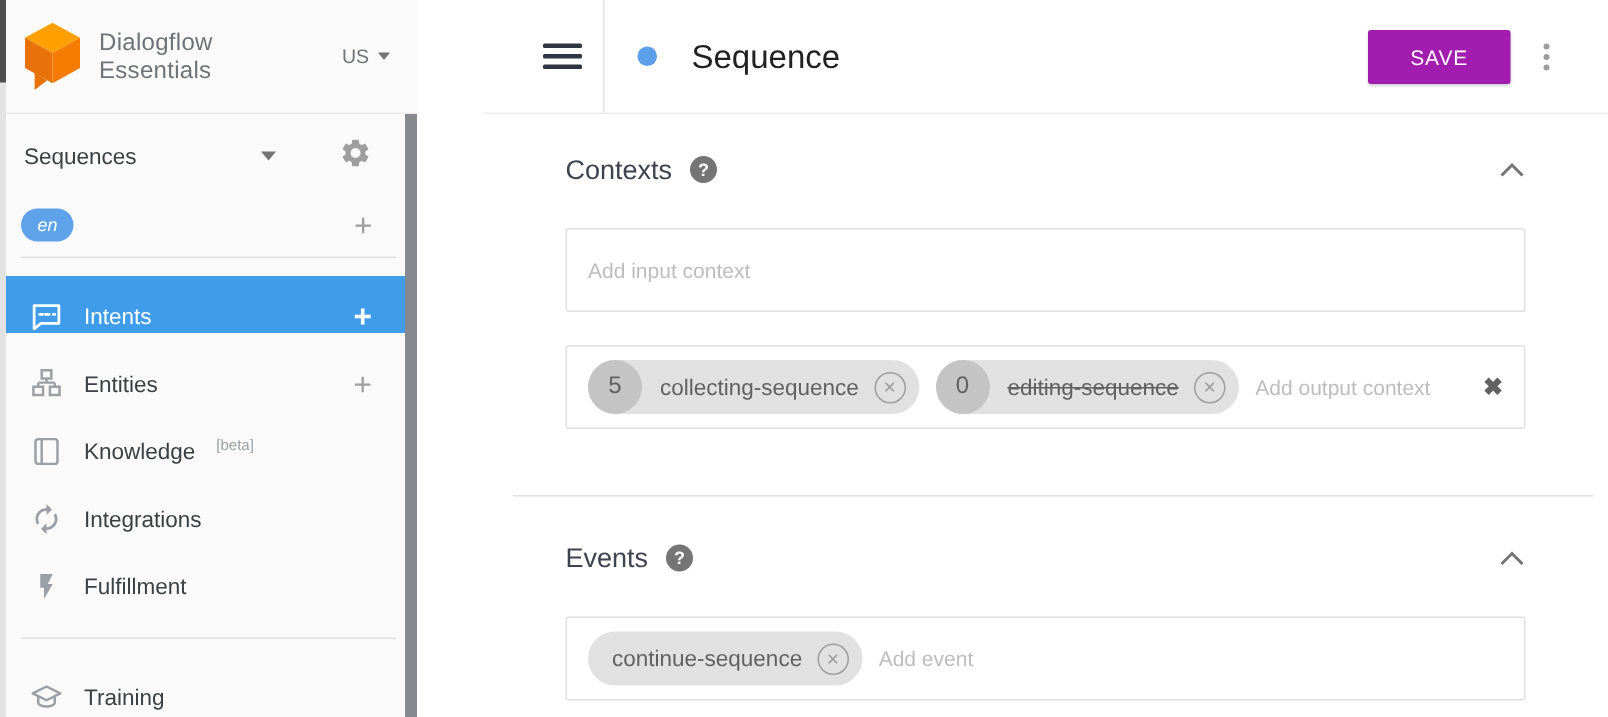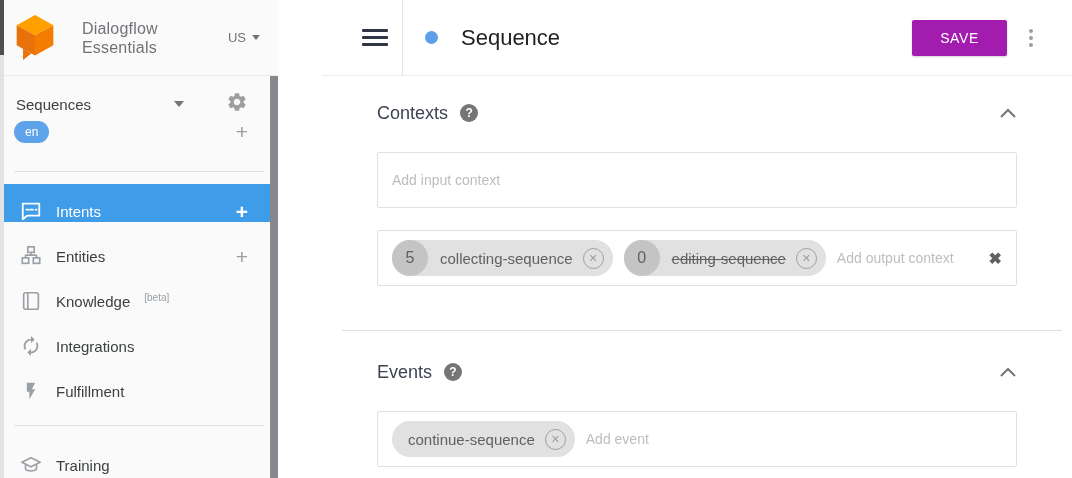--- a/index.html
+++ b/index.html
@@ -7,32 +7,32 @@
     font-family:"Liberation Sans", sans-serif; }
   .app { display:flex; width:1072px; height:478px; position:relative; }
 
   
   .left-strip { position:absolute; left:0; top:0; width:4px; height:478px; background:#e3e3e3; z-index:50; }
   .left-strip .thumb { width:4px; height:55px; background:#4f4f4f; }
 
   
   .sidebar { width:278px; min-width:278px; background:#fafafa; position:relative; display:flex; flex-direction:column; }
   .sidebar-scrollbar { position:absolute; right:0; top:76px; bottom:0; width:8px; background:#85898d; z-index:40; }
-  .sidebar-header { height:76px; min-height:76px; display:flex; align-items:center; padding:0 12px 0 13px; border-bottom:1px solid #ececec;gap:16px; }
+  .sidebar-header { height:76px; min-height:76px; display:flex; align-items:center; padding:0 12px 0 13px; border-bottom:1px solid #ececec; }
   .logo { width:44px; height:50px; margin-right:9px; }
   .brand-text { font-size:16px; color:#6f7377; line-height:19px; letter-spacing:.2px; }
   .region { margin-left:auto; display:flex; align-items:center; font-size:13px; color:#6f7377; cursor:pointer; padding-right:6px; }
   .caret-down { width:0; height:0; border-left:4px solid transparent; border-right:4px solid transparent; border-top:5px solid #757575; margin-left:6px; }
 
   .sidebar-body { padding-top:11px; display:flex; flex-direction:column; }
   .agent-row { height:34px; display:flex; align-items:center; padding:0 30px 0 16px;gap:20px; }
   .agent-name { font-size:15px; color:#3c4043; }
   .agent-caret { margin-left:auto; width:0; height:0; border-left:5px solid transparent; border-right:5px solid transparent; border-top:6px solid #757575; cursor:pointer; }
   .gear { margin-left:22px; cursor:pointer; }
-  .lang-row { height:40px; display:flex; align-items:flex-start; padding:0 30px 0 14px; }
+  .lang-row { height:40px; display:flex; align-items:flex-end; padding:0 30px 0 14px;font-style:italic; }
   .lang-badge { background:#5ea3ea; color:#fff; font-size:12px; padding:4px 11px; border-radius:12px; cursor:pointer; }
   .plus { margin-left:auto; font-size:21px; color:#9e9e9e; font-weight:400; cursor:pointer; line-height:1; }
   .side-divider { height:1px; background:#e0e0e0; margin:10px 14px 12px 14px; }
   .side-divider2 { height:1px; background:#e0e0e0; margin:16px 14px 12px 14px; }
 
   .nav-item { height:38px; min-height:38px; display:flex; align-items:center; padding:16px 30px 0 20px; margin-bottom:7px; cursor:pointer; color:#3c4043; }
   .nav-item .nav-icon { width:22px; height:22px; margin-right:14px; display:flex; align-items:center; justify-content:center; }
   .nav-label { font-size:15px; }
   .beta-tag { font-size:10px; color:#9aa0a6; vertical-align:super; margin-left:14px; }
   .nav-item.selected { background:#3f9ce8; color:#fff; }

